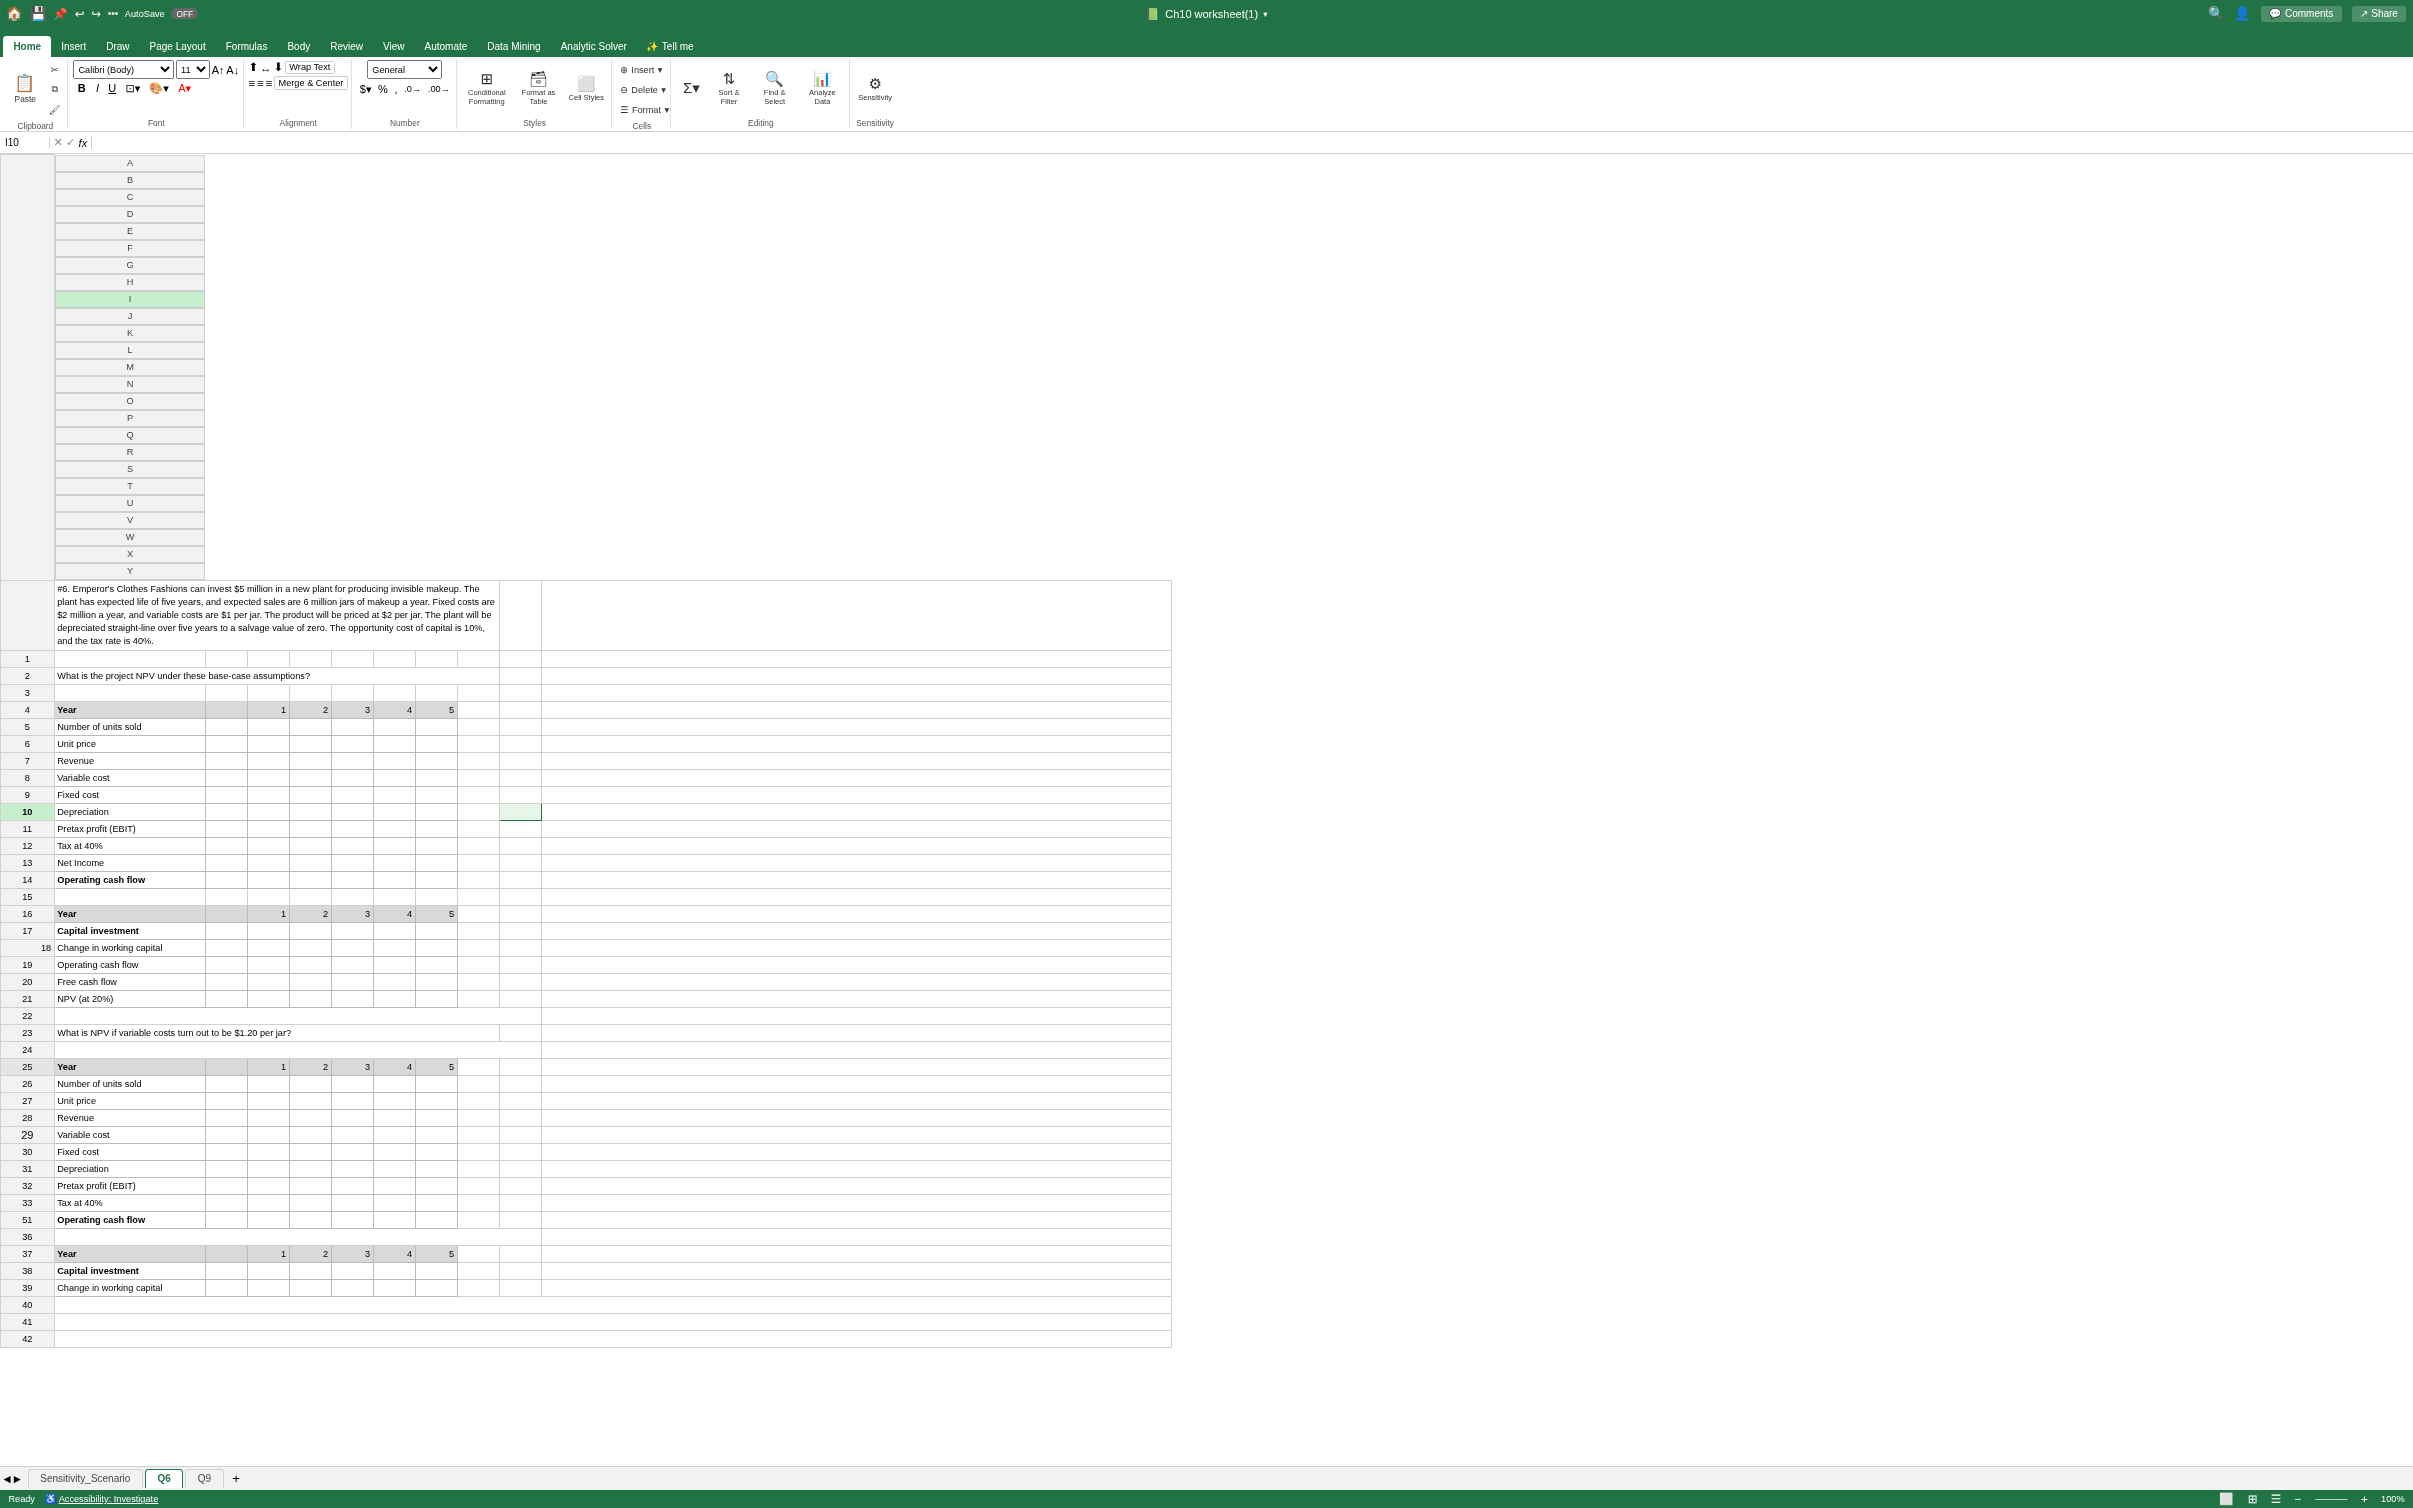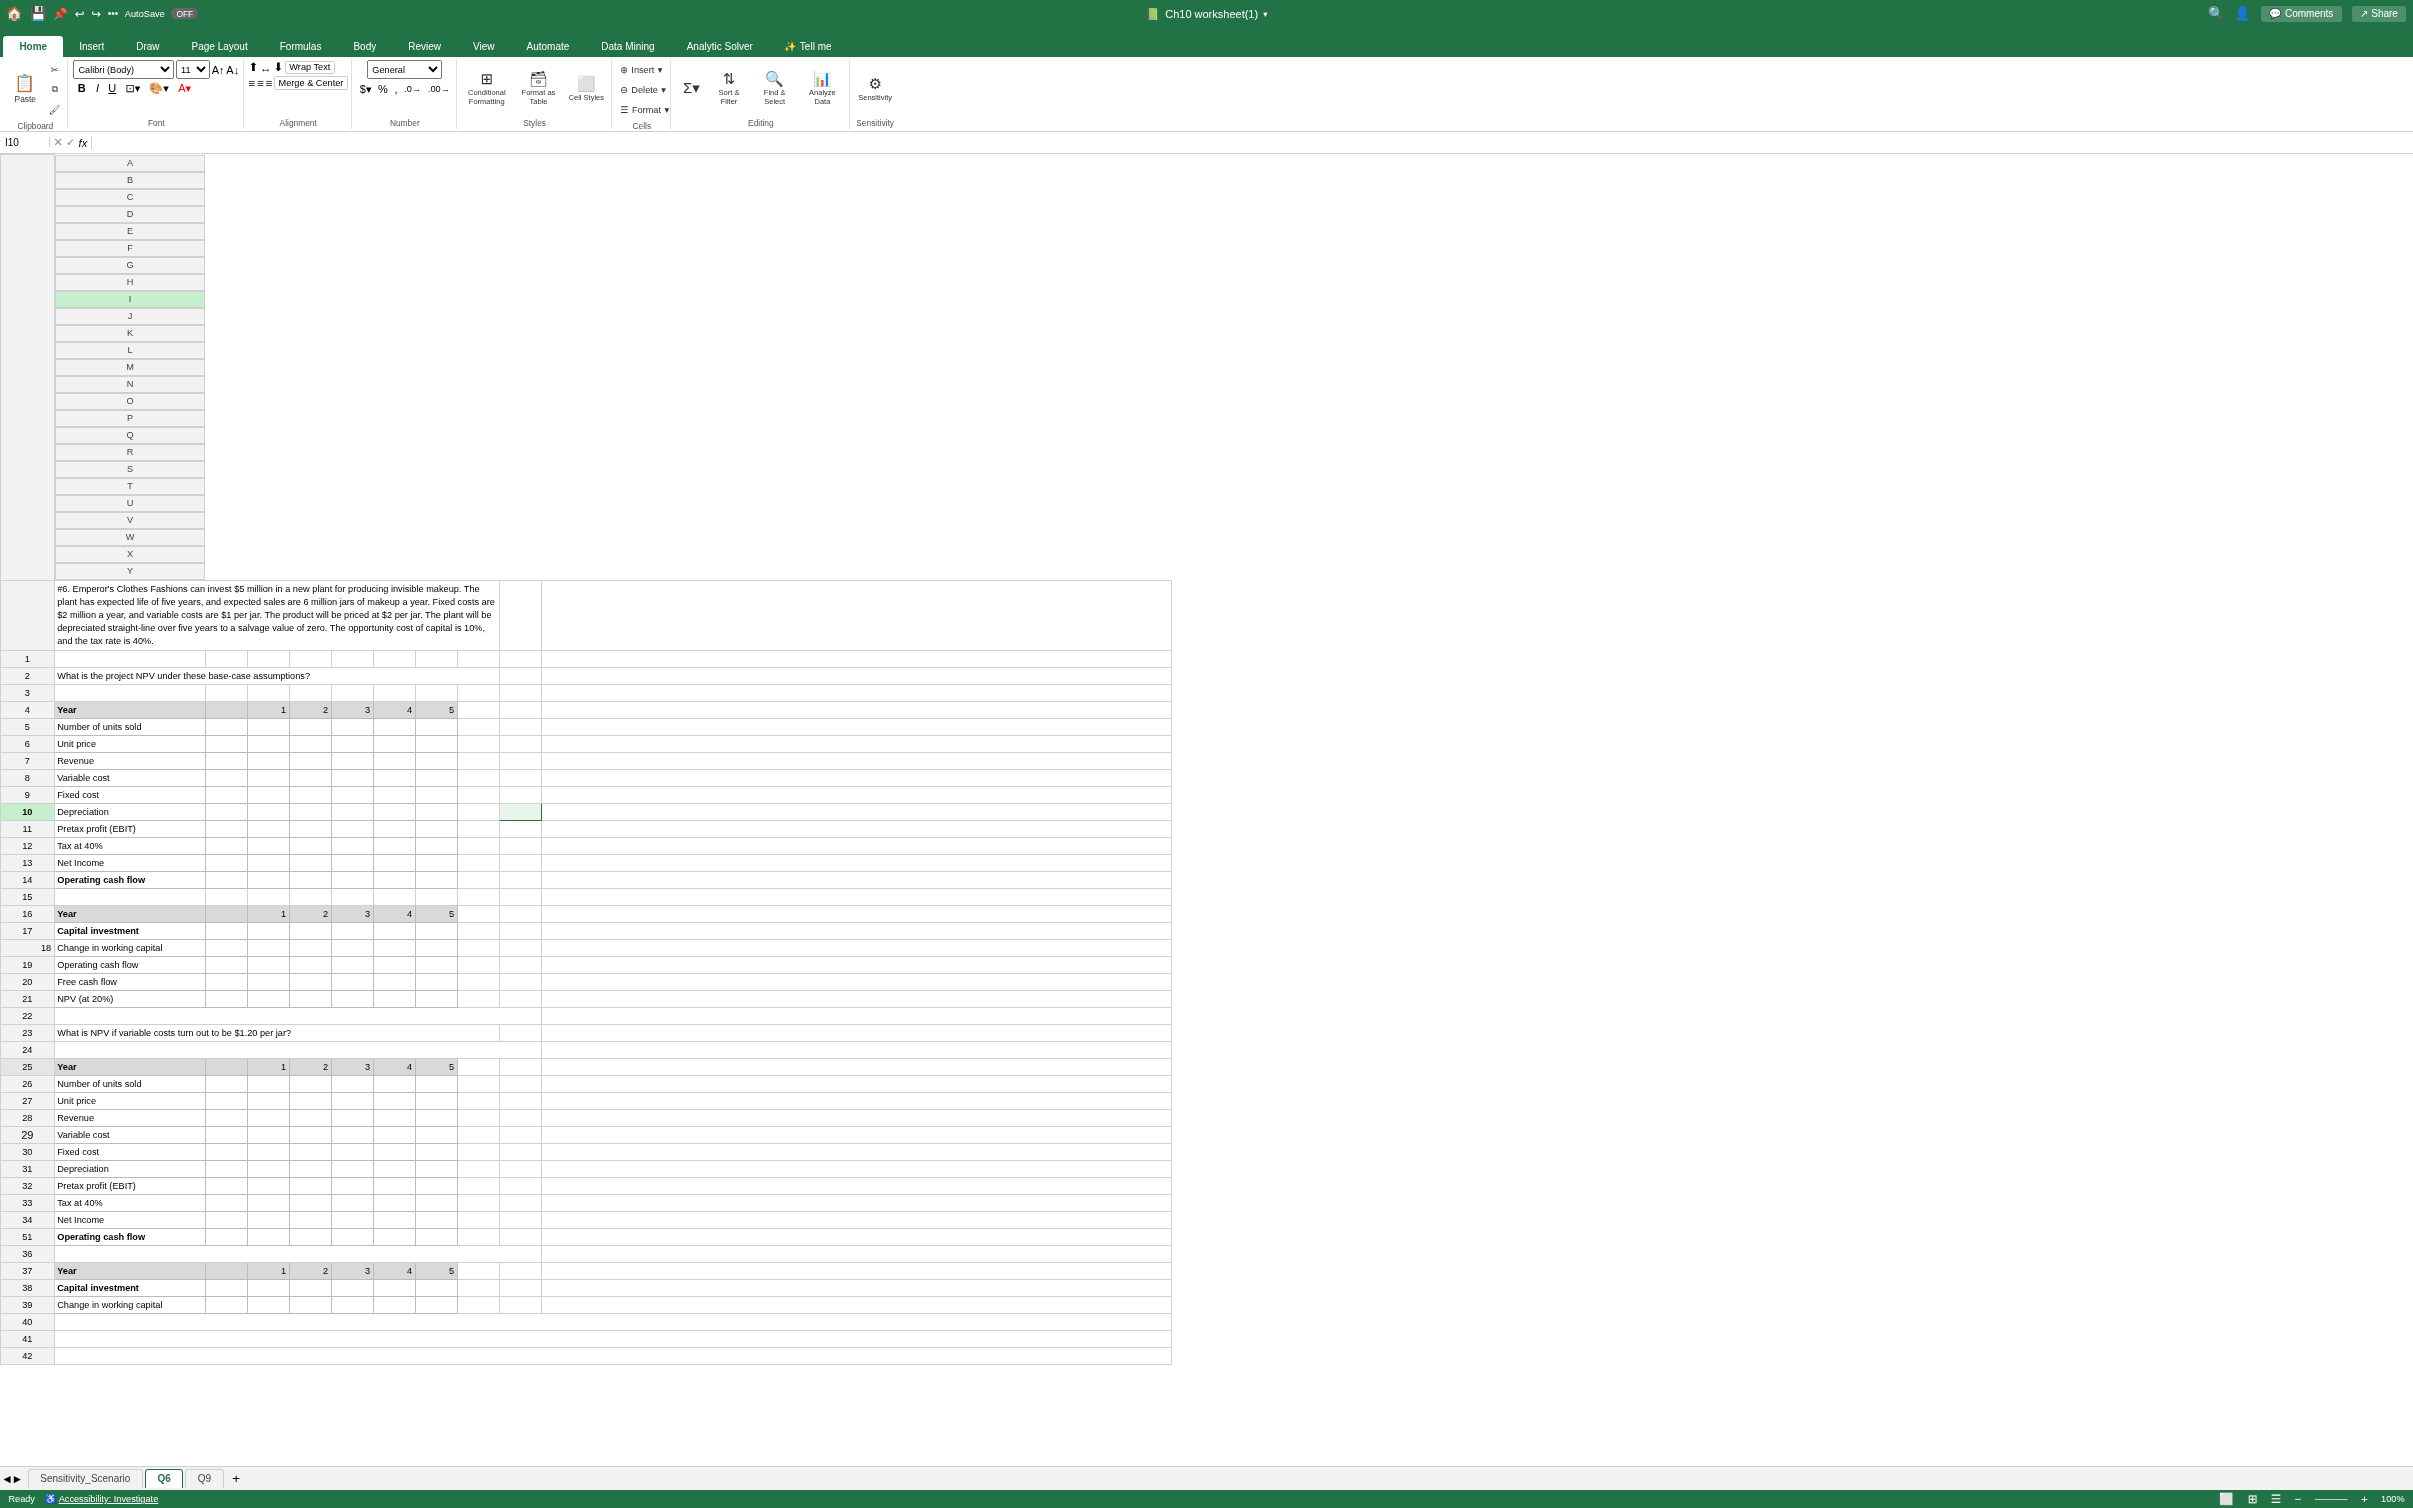--- a/index.html
+++ b/index.html
@@ -21,21 +21,21 @@
 
     
     #ribbon-tabs {
       height: 30px;
       background: #217346;
       display: flex;
       align-items: flex-end;
       padding-left: 3.4px;
     }
     .ribbon-tab {
-      padding: 5px 16px;
+      padding: 5px 10px;
       color: white;
       cursor: pointer;
       font-size: 10px;
       border-radius: 3.4px 3.4px 0 0;
       user-select: none;
     }
     .ribbon-tab.active {
       background: #fff;
       color: #217346;
       font-weight: 600;
@@ -914,33 +914,20 @@
               <td style="border:0.8px solid #bbb;"></td>
               <td style="border:0.8px solid #bbb;"></td>
               <td style="border:0.8px solid #bbb;"></td>
               <td style="border:0.8px solid #bbb;"></td>
               <td style="border:0.8px solid #bbb;"></td>
               <td style="border:0.8px solid #d0d0d0;"></td>
               <td style="border:0.8px solid #d0d0d0;"></td>
               <td colspan="15" style="border:0.8px solid #d0d0d0;"></td>
             </tr>
 
-            <tr>
-              <td style="background:#f2f2f2;border:0.8px solid #d0d0d0;text-align:center;font-size:9.2px;">34</td>
-              <td style="border:0.8px solid #bbb;">Net Income</td>
-              <td style="border:0.8px solid #bbb;"></td>
-              <td style="border:0.8px solid #bbb;"></td>
-              <td style="border:0.8px solid #bbb;"></td>
-              <td style="border:0.8px solid #bbb;"></td>
-              <td style="border:0.8px solid #bbb;"></td>
-              <td style="border:0.8px solid #bbb;"></td>
-              <td style="border:0.8px solid #d0d0d0;"></td>
-              <td style="border:0.8px solid #d0d0d0;"></td>
-              <td colspan="15" style="border:0.8px solid #d0d0d0;"></td>
-            </tr>
 
             <tr>
               <td style="background:#f2f2f2;border:0.8px solid #d0d0d0;text-align:center;font-size:9.2px;">51</td>
               <td style="border:0.8px solid #bbb;font-weight:bold;">Operating cash flow</td>
               <td style="border:0.8px solid #bbb;font-weight:bold;"></td>
               <td style="border:0.8px solid #bbb;font-weight:bold;"></td>
               <td style="border:0.8px solid #bbb;font-weight:bold;"></td>
               <td style="border:0.8px solid #bbb;font-weight:bold;"></td>
               <td style="border:0.8px solid #bbb;font-weight:bold;"></td>
               <td style="border:0.8px solid #bbb;font-weight:bold;"></td>

